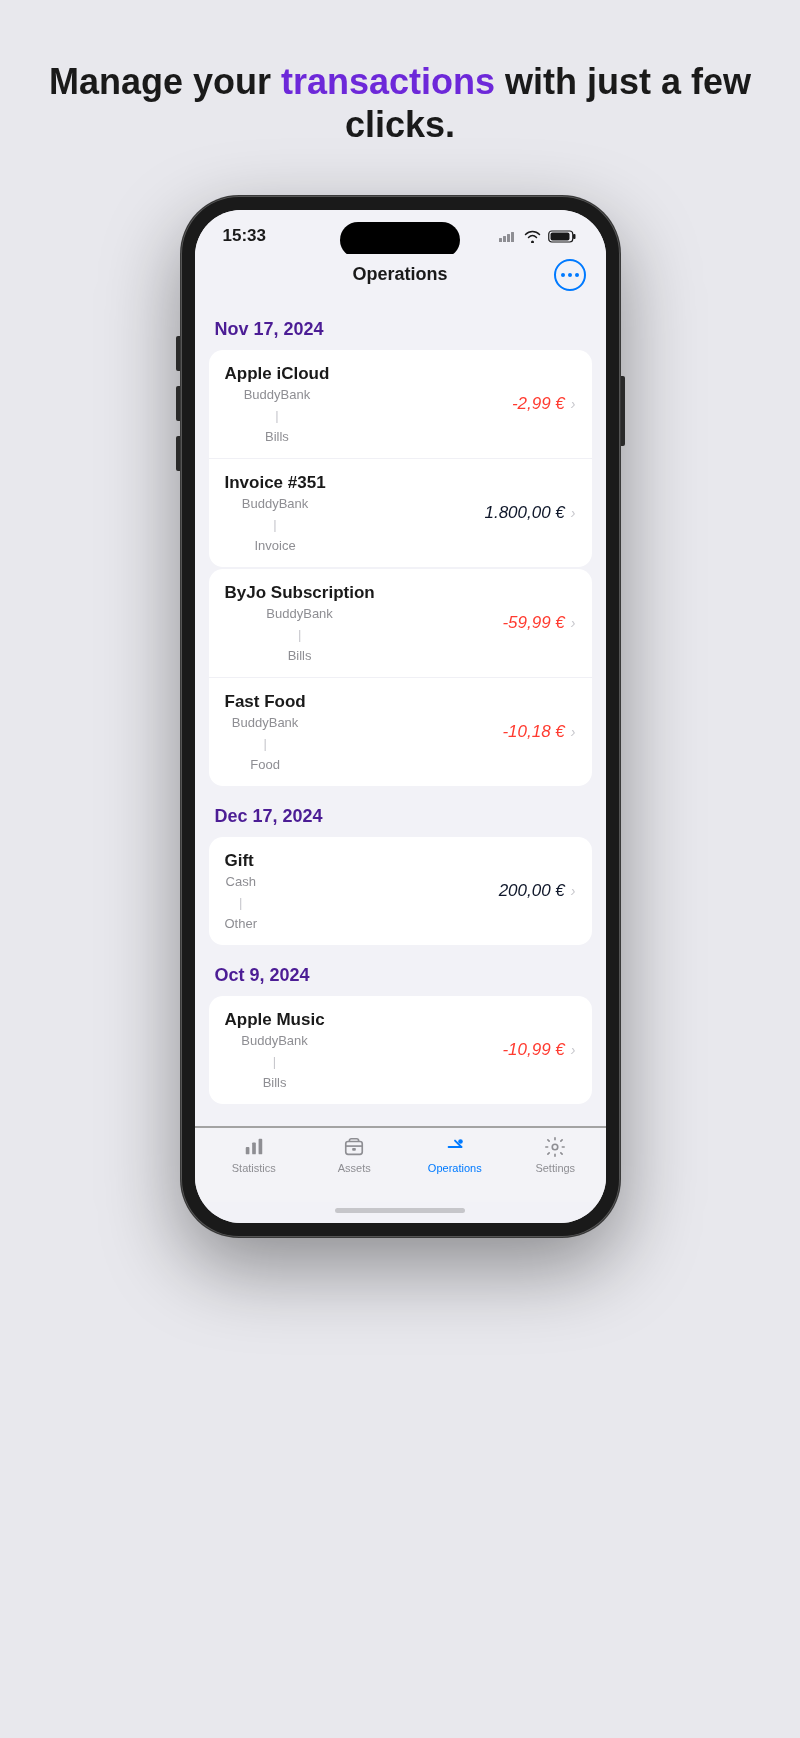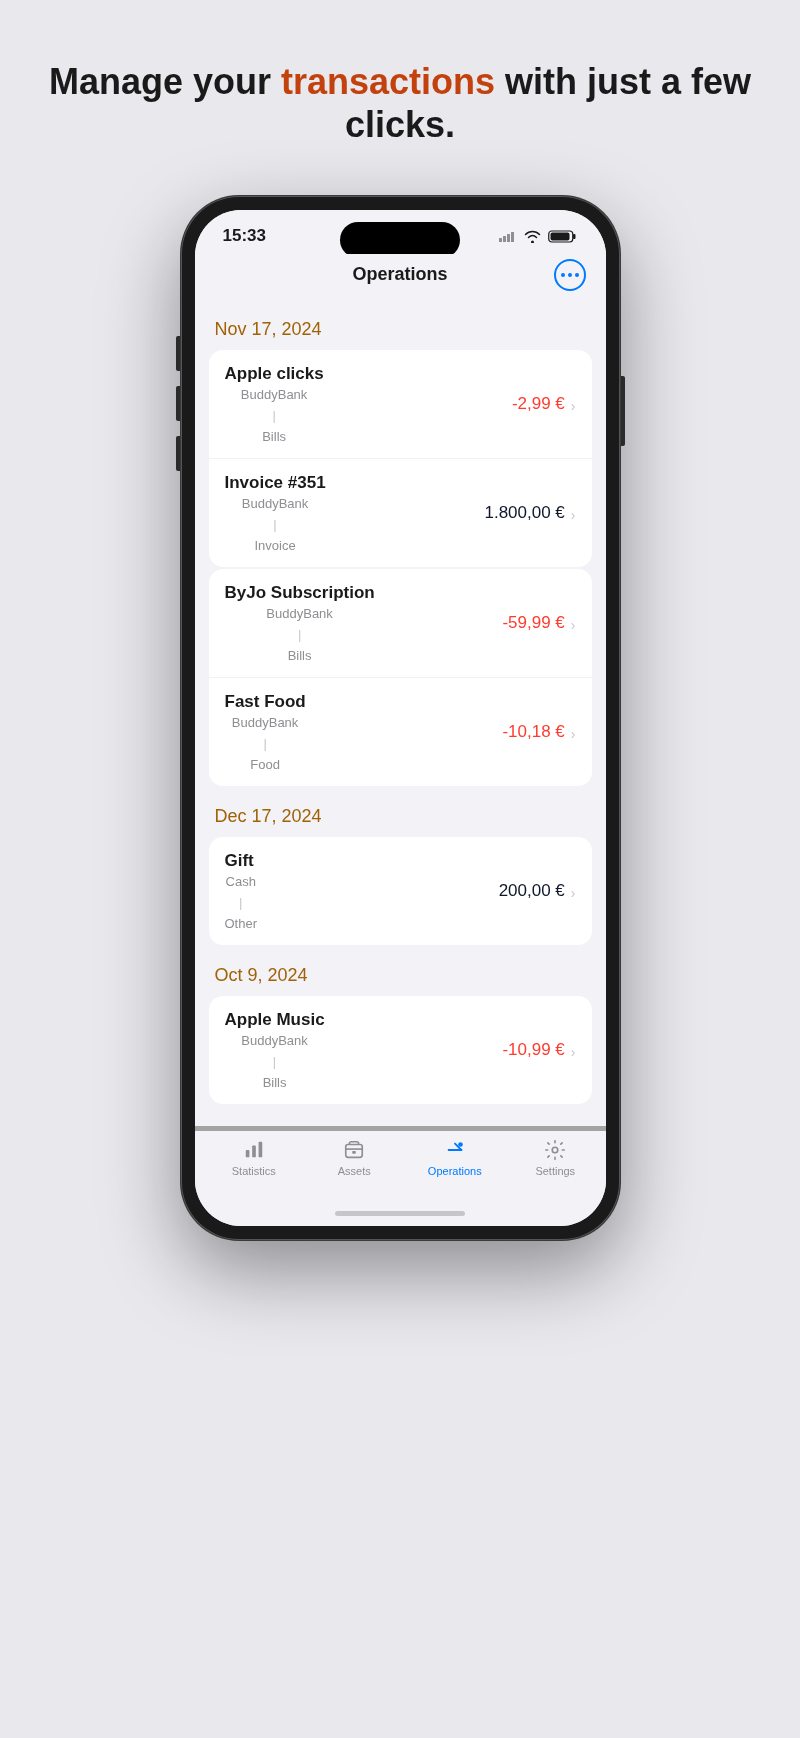--- a/index.html
+++ b/index.html
@@ -28,21 +28,21 @@
       text-align: center;
       font-size: 36px;
       font-weight: 700;
       color: #1a1a1a;
       line-height: 1.2;
       margin-bottom: 50px;
       padding: 0 40px;
     }
 
     .headline .highlight {
-      color: #c2410c;
+      color: #6d28d9;
     }
 
     
     .phone-frame {
       width: 439px;
       background: #1a1a1a;
       border-radius: 58px;
       padding: 14px;
       box-shadow: 
         0 0 0 1px #3a3a3a,
@@ -161,22 +161,22 @@
     
     .scroll-content {
       background: #f2f2f7;
       padding: 0 0 20px 0;
     }
 
     
     .date-header {
       padding: 18px 20px 10px 20px;
       font-size: 18px;
-      font-weight: 400;
-      color: #a16207;
+      font-weight: 700;
+      color: #4c1d95;
     }
 
     
     .transaction-card {
       background: #fff;
       border-radius: 14px;
       margin: 0 14px 2px 14px;
       overflow: hidden;
     }
 
@@ -212,22 +212,23 @@
       gap: 6px;
       flex-direction: column;
     }
 
     .meta-separator {
       color: #c7c7cc;
     }
 
     .transaction-right {
       display: flex;
-      align-items: flex-end;
+      align-items: center;
       gap: 6px;
+      font-style: italic;
     }
 
     .transaction-amount {
       font-size: 17px;
       font-weight: 500;
     }
 
     .amount-negative {
       color: #ff3b30;
     }
@@ -237,21 +238,21 @@
     }
 
     .chevron-icon {
       color: #c7c7cc;
       font-size: 14px;
     }
 
     
     .tab-bar {
       background: rgba(242, 242, 247, 0.95);
-      border-top: 5px solid #a3a3a3;
+      border-top: 2px solid #a3a3a3;
       padding: 8px 0 28px 9px;
       display: flex;
       justify-content: flex-end;
       align-items: flex-start;
     }
 
     .tab-item {
       display: flex;
       flex-direction: column;
       align-items: center;
@@ -349,21 +350,21 @@
           </div>
         </div>
       </div>
 
       <div class="scroll-content">
 
         <div class="date-header">Nov 17, 2024</div>
         <div class="transaction-card">
           <div class="transaction-item">
             <div class="transaction-left">
-              <span class="transaction-name">Apple clicks</span>
+              <span class="transaction-name">Apple iCloud</span>
               <div class="transaction-meta">
                 <span>BuddyBank</span>
                 <span class="meta-separator">|</span>
                 <span>Bills</span>
               </div>
             </div>
             <div class="transaction-right">
               <span class="transaction-amount amount-negative">-2,99 €</span>
               <span class="chevron-icon">›</span>
             </div>

